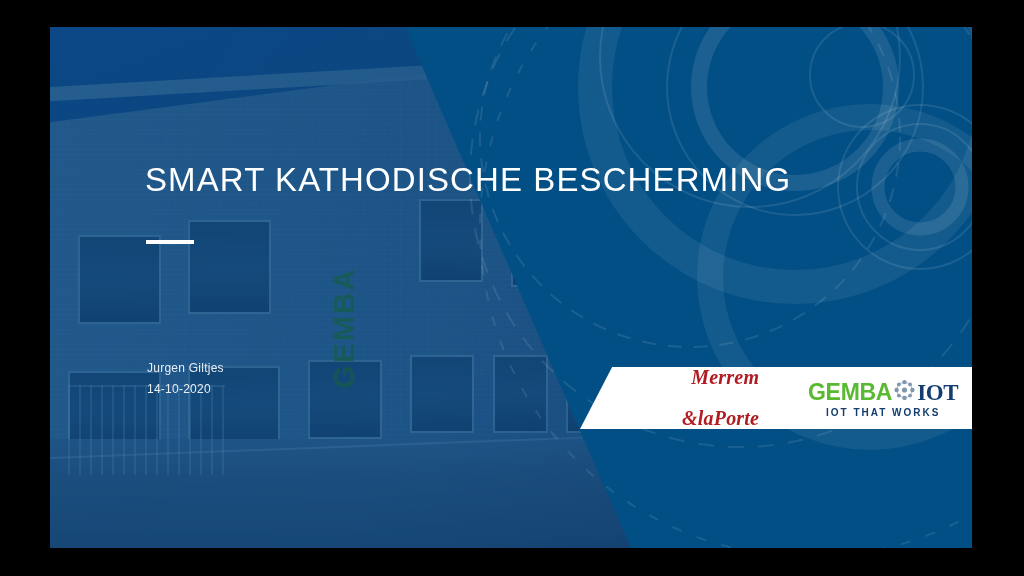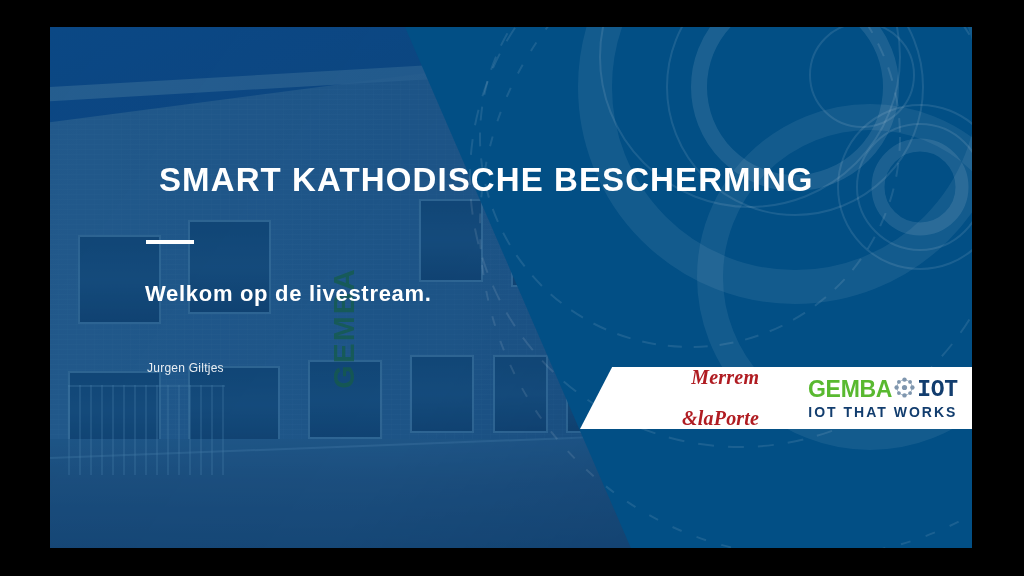--- a/index.html
+++ b/index.html
@@ -152,25 +152,25 @@
     position: absolute;
     left: 95px;
     top: 0;
     width: 760px;
     height: 100%;
   }
 
   .slide-title {
     position: absolute;
     top: 135px;
-    left: 14px;
+    left: 0;
     margin: 0;
     color: #ffffff;
     font-size: 33px;
-    font-weight: 700;
+    font-weight: 400;
     letter-spacing: 1.1px;
     line-height: 1.1;
     font-family: "Liberation Sans", sans-serif;
     white-space: nowrap;
   }
 
   .title-rule {
     position: absolute;
     top: 213px;
     left: 1px;
@@ -253,27 +253,27 @@
     font-size: 23px;
     font-weight: 700;
     letter-spacing: -.3px;
     font-family: "Liberation Sans", sans-serif;
   }
   .gemba-iot {
     color: #123d6e;
     font-size: 23px;
     font-weight: 700;
     letter-spacing: -.3px;
-    font-family: Liberation Mono, monospace;
+    font-family: Liberation Serif, serif;
   }
   .gemba-node-icon { display: block; }
   .gemba-tag {
     margin-top: 1px;
     color: #123d6e;
-    font-size: 14px;
+    font-size: 10px;
     font-weight: 700;
     letter-spacing: 2.0px;
     font-family: "Liberation Sans", sans-serif;
   }
 </style>
 </head>
 <body>
 
 <div id="stage">
 
@@ -328,25 +328,25 @@
       </svg>
     </div>
 
     <div class="content">
 
       <h1 class="slide-title">SMART KATHODISCHE BESCHERMING</h1>
 
       <div class="title-rule"></div>
 
       <div class="subtitle">
-        <div>Welkom op de livestream.</div>
       </div>
 
       <div class="presenters">
         <div>Jurgen Giltjes</div>
+        <div>14-10-2020</div>
       </div>
     </div>
 
     <div class="logo-bar">
 
       <div class="logo-merrem">
         <span class="l1">Merrem</span>
         <span class="l2">&amp;laPorte</span>
       </div>
 

